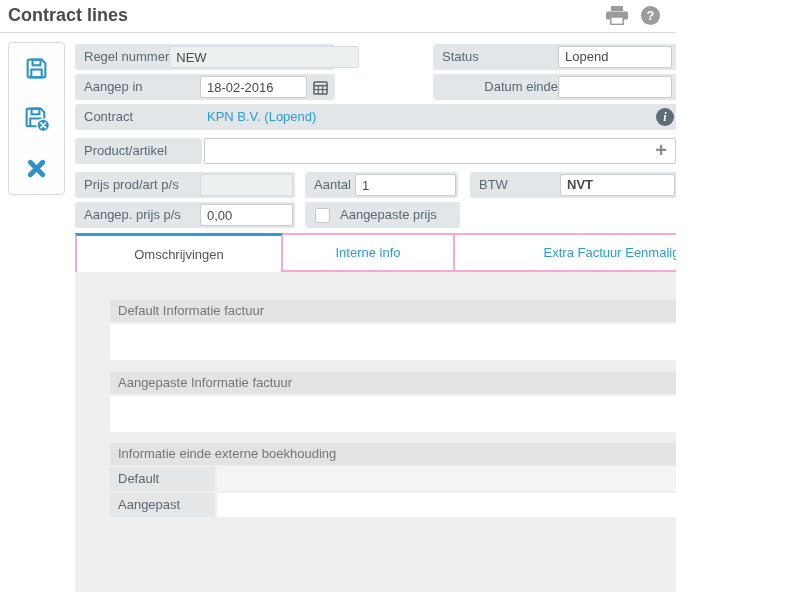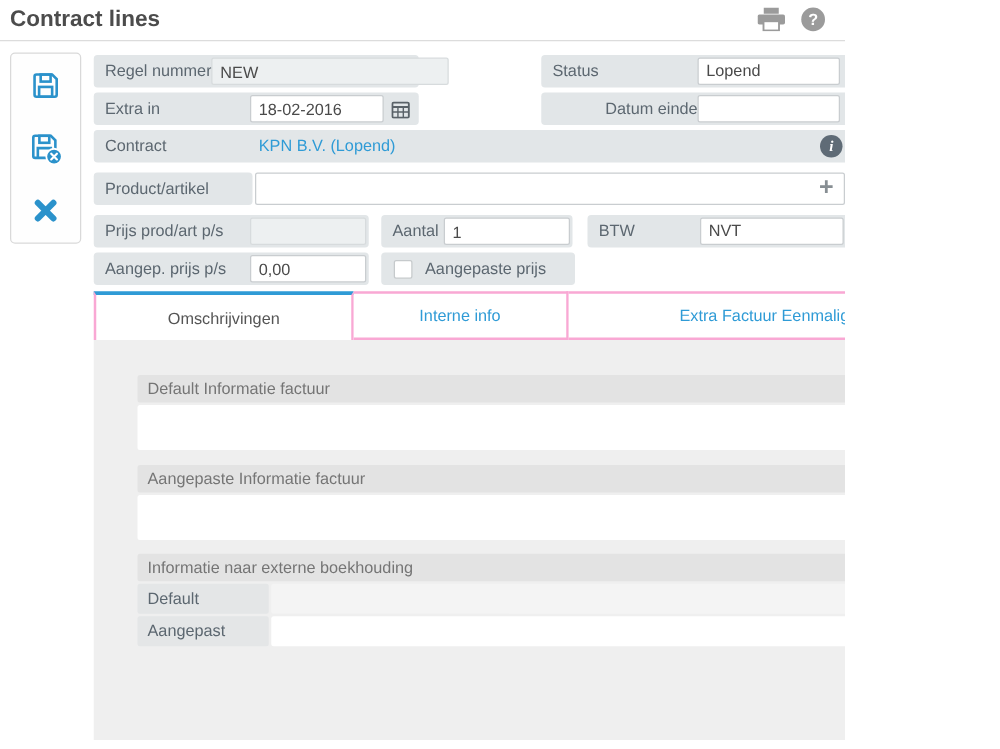--- a/index.html
+++ b/index.html
@@ -127,21 +127,21 @@
       <div class="selbox" style="flex:1;">Lopend</div>
       <div class="mini-btn spin">
         <div class="tri-up"></div>
           <div class="tri-down"></div>
       </div>
     </div>
   </div>
 
   <div class="row" style="left:75px; top:74px;">
     <div class="grp" style="width:260px;">
-      <div class="lbl" style="width:123px;">Extra in</div>
+      <div class="lbl" style="width:123px;">Aangep in</div>
       <input class="inp" style="flex: 1 1 0%; min-width: 0px;" value="18-02-2016">
       <div class="mini-btn">
         <svg width="15" height="15" viewBox="0 0 16 16">
           <rect x="1" y="2.2" width="14" height="12.8" rx="1" fill="none" stroke="#5a6268" stroke-width="1.6"></rect>
           <line x1="1" y1="6" x2="15" y2="6" stroke="#5a6268" stroke-width="1.6"></line>
           <line x1="5.7" y1="6" x2="5.7" y2="15" stroke="#5a6268" stroke-width="1.2"></line>
           <line x1="10.3" y1="6" x2="10.3" y2="15" stroke="#5a6268" stroke-width="1.2"></line>
           <line x1="1" y1="10.2" x2="15" y2="10.2" stroke="#5a6268" stroke-width="1.2"></line>
         </svg>
       </div>
@@ -194,21 +194,21 @@
     <div class="grp" style="width:220px;">
       <div class="lbl" style="width:123px;">Prijs prod/art p/s</div>
       <input class="inp inp-ro" style="flex: 1 1 0%; min-width: 0px;" readonly="" value="">
     </div>
     <div class="grp" style="position:absolute; left:230px; width:153px;">
       <div class="lbl" style="width:48px;">Aantal</div>
       <input class="inp" style="flex: 1 1 0%; min-width: 0px;" value="1">
     </div>
     <div class="grp" style="position:absolute; left:395px; width:233px;">
       <div class="lbl" style="width:88px;">BTW</div>
-      <div class="selbox" style="flex:1;">NVT</div>
+      <div class="selbox" style="flex:1;font-weight:bold;">NVT</div>
       <div class="mini-btn spin">
         <div class="tri-up"></div>
           <div class="tri-down"></div>
       </div>
     </div>
   </div>
 
   <div class="row" style="left:75px; top:202px;">
     <div class="grp" style="width:220px;">
       <div class="lbl" style="width:123px;">Aangep. prijs p/s</div>
@@ -226,21 +226,21 @@
     <div class="tab" style="width:315px;">Extra Factuur Eenmalig</div>
   </div>
 
   <div class="panel">
     <div class="sec-hdr" style="top:28px;">Default Informatie factuur</div>
     <textarea class="ta" style="top: 52px;"></textarea>
 
     <div class="sec-hdr" style="top:100px;">Aangepaste Informatie factuur</div>
     <textarea class="ta" style="top: 124px;"></textarea>
 
-    <div class="sec-hdr" style="top:171px;">Informatie naar externe boekhouding</div>
+    <div class="sec-hdr" style="top:171px;">Informatie einde externe boekhouding</div>
 
     <div class="kv-row" style="top:195px;">
       <div class="kv-lbl">Default</div>
       <div class="kv-val-ro"></div>
     </div>
     <div class="kv-row" style="top:221px;">
       <div class="kv-lbl">Aangepast</div>
       <input class="kv-val" value="" style="">
     </div>
   </div>

